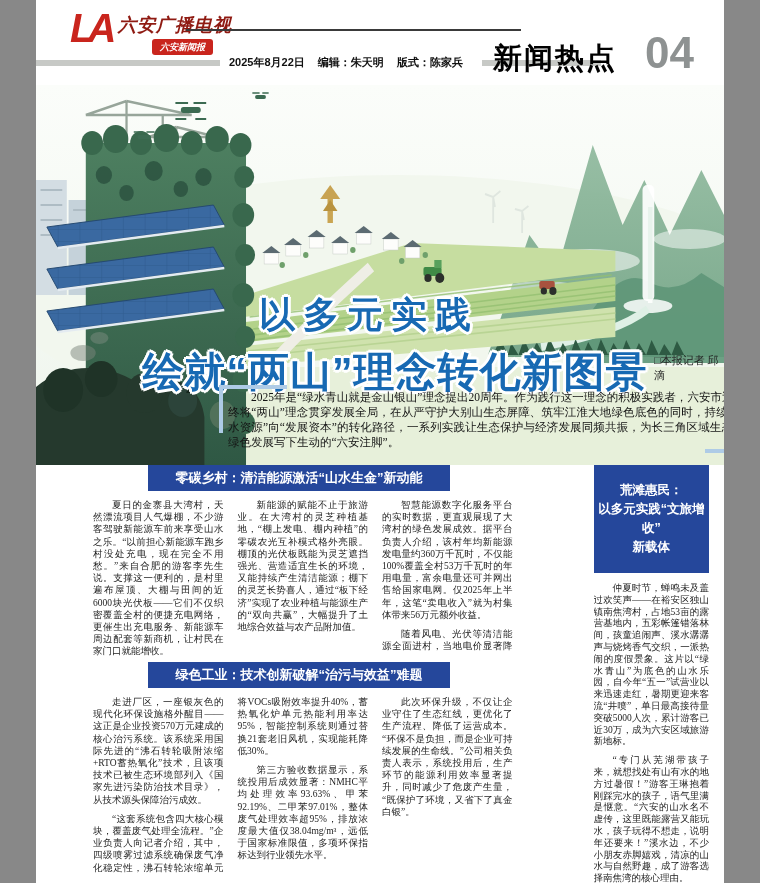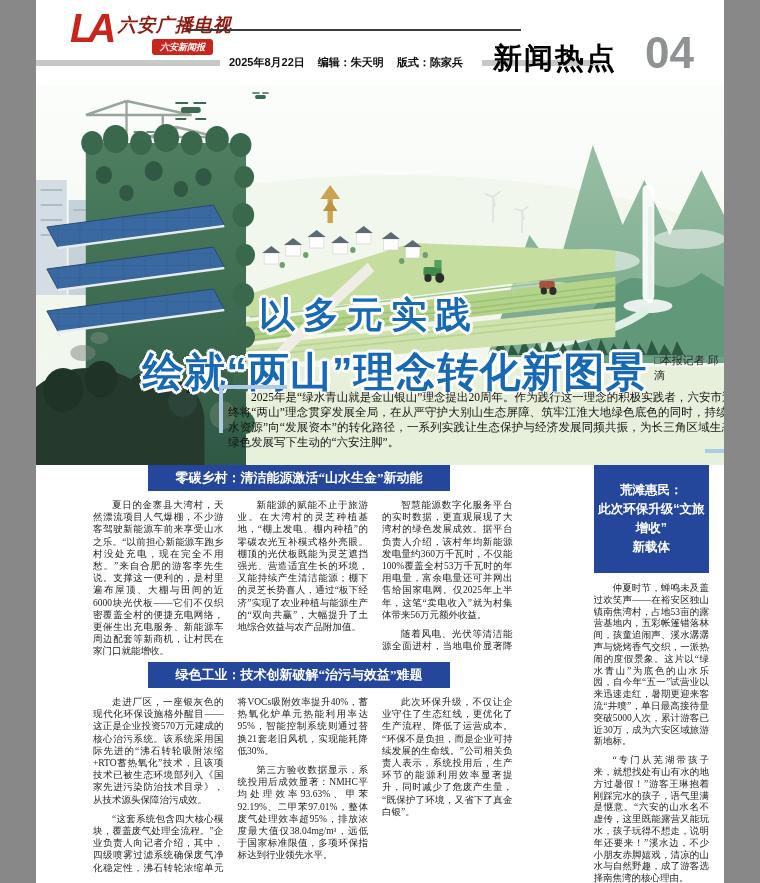--- a/index.html
+++ b/index.html
@@ -42,21 +42,21 @@
   .intro p{margin:0;font-size:11.5px;line-height:15px;text-indent:2em;text-align:justify;color:#141414;}
   .corner{position:absolute;width:64px;height:44px;}
   .corner.tl{left:-9px;top:-5px;border-left:4px solid var(--bracket-blue,#aecbe6);
              border-top:4px solid var(--bracket-blue,#aecbe6);}
   .corner.br{right:-5px;bottom:-3px;border-right:4px solid var(--bracket-blue,#aecbe6);
              border-bottom:4px solid var(--bracket-blue,#aecbe6);}
   
   .content{display:flex;padding-left:57px;padding-right:15px;}
   .main-col{width:476px;margin-right:81px;}
   .sec-head{background:var(--section-blue,#25479b);color:#fff;width:302px;margin:0 0 8px 55px;
-            text-align:center;font-family:Liberation Serif, serif;
+            text-align:center;font-family:Liberation Sans, sans-serif;
             font-weight:700;font-size:13px;line-height:26px;white-space:nowrap;}
   .cols{column-count:3;column-gap:14px;column-fill:auto;overflow:hidden;}
   .cols-s1{height:163px;}
   .cols-s2{height:188px;}
   .cols p{margin:0 0 7px;font-size:9.5px;line-height:12.2px;text-indent:2em;text-align:justify;}
   section + section{margin-top:0;}
   .sidebar{width:131px;}
   .side-head{background:var(--section-blue,#25479b);color:#fff;text-align:center;
              font-family:"Liberation Sans",sans-serif;font-weight:700;font-size:12.5px;
              line-height:19px;padding:16px 3px;}
@@ -289,21 +289,21 @@
             <p>“这套系统包含四大核心模块，覆盖废气处理全流程。”企业负责人向记者介绍，其中，四级喷雾过滤系统确保废气净化稳定性，沸石转轮浓缩单元将VOCs吸附效率提升40%，蓄热氧化炉单元热能利用率达95%，智能控制系统则通过替换21套老旧风机，实现能耗降低30%。</p>
             <p>第三方验收数据显示，系统投用后成效显著：NMHC平均处理效率93.63%、甲苯92.19%、二甲苯97.01%，整体废气处理效率超95%，排放浓度最大值仅38.04mg/m³，远低于国家标准限值，多项环保指标达到行业领先水平。</p>
             <p>此次环保升级，不仅让企业守住了生态红线，更优化了生产流程、降低了运营成本。“环保不是负担，而是企业可持续发展的生命线。”公司相关负责人表示，系统投用后，生产环节的能源利用效率显著提升，同时减少了危废产生量，“既保护了环境，又省下了真金白银”。</p>
           </div>
       </section>
     </div>
 
     <aside class="sidebar">
       <div class="side-head">
         <div>荒滩惠民：</div>
-        <div>此次环保升级“文旅增收”</div>
+        <div>以多元实践“文旅增收”</div>
         <div>新载体</div>
       </div>
       <div class="side-body">
           <p>仲夏时节，蝉鸣未及盖过欢笑声——在裕安区独山镇南焦湾村，占地53亩的露营基地内，五彩帐篷错落林间，孩童追闹声、溪水潺潺声与烧烤香气交织，一派热闹的度假景象。这片以“绿水青山”为底色的山水乐园，自今年“五一”试营业以来迅速走红，暑期更迎来客流“井喷”，单日最高接待量突破5000人次，累计游客已近30万，成为六安区域旅游新地标。</p>
           <p>“专门从芜湖带孩子来，就想找处有山有水的地方过暑假！”游客王琳抱着刚踩完水的孩子，语气里满是惬意。“六安的山水名不虚传，这里既能露营又能玩水，孩子玩得不想走，说明年还要来！”溪水边，不少小朋友赤脚嬉戏，清凉的山水与自然野趣，成了游客选择南焦湾的核心理由。</p>
           <p>据介绍，南焦湾项目以当地生态资源为核心，在保留乡村质朴风貌的基础上，打造多元化休闲体验——白日可亲水嬉戏、林间露营，感受自然野趣；夜晚则有别样精彩，成为独山镇夜经济的“闪亮名片”。</p>
         </div>
     </aside>
   </div>
 

